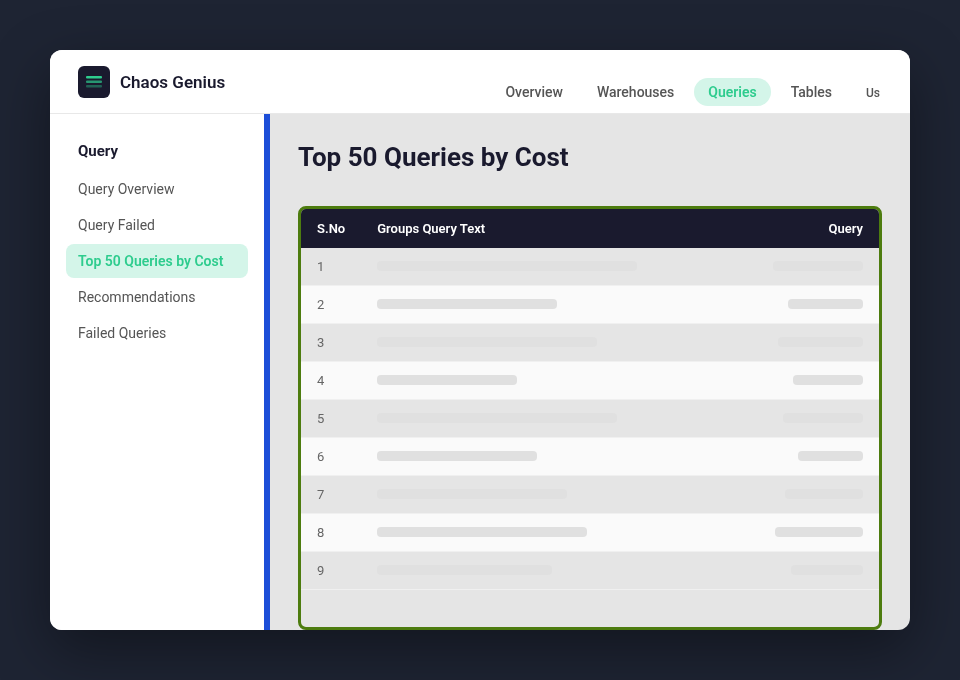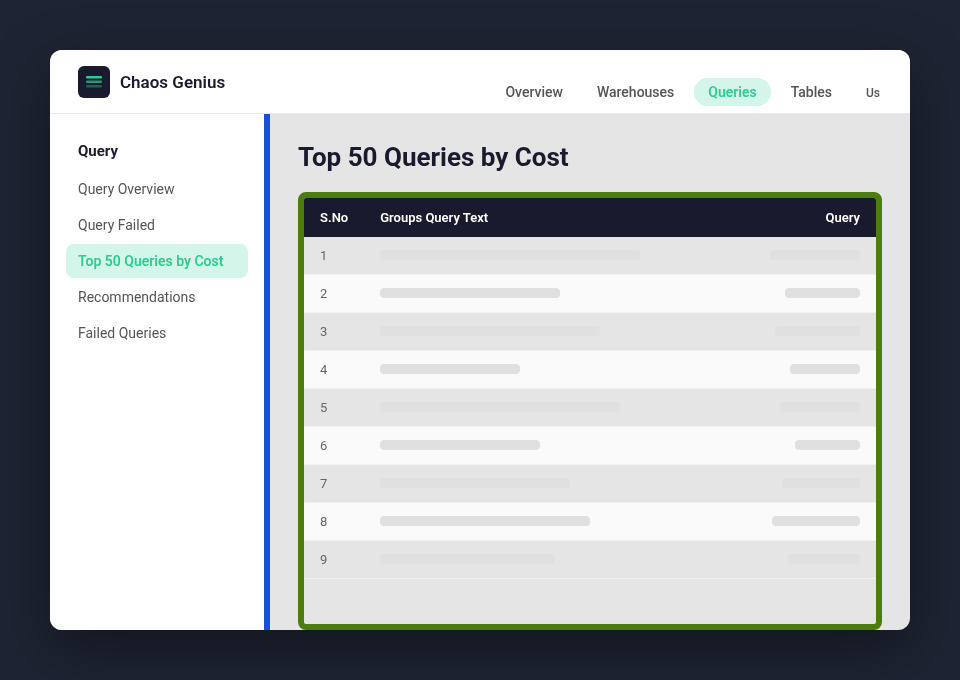--- a/index.html
+++ b/index.html
@@ -154,21 +154,22 @@
       font-weight: 700;
       color: #1a1a2e;
       margin-bottom: 20px;
     }
 
     
     .table-wrapper {
       flex: 1;
       overflow: hidden;
       border-radius: 8px;
-      border: 6px solid #4d7c0f;
+      border: 3px solid #4d7c0f;
+      margin-top: 14px;
     }
 
     .data-table {
       width: 100%;
       border-collapse: collapse;
     }
 
     .data-table thead tr {
       background: #1a1a2e;
     }

